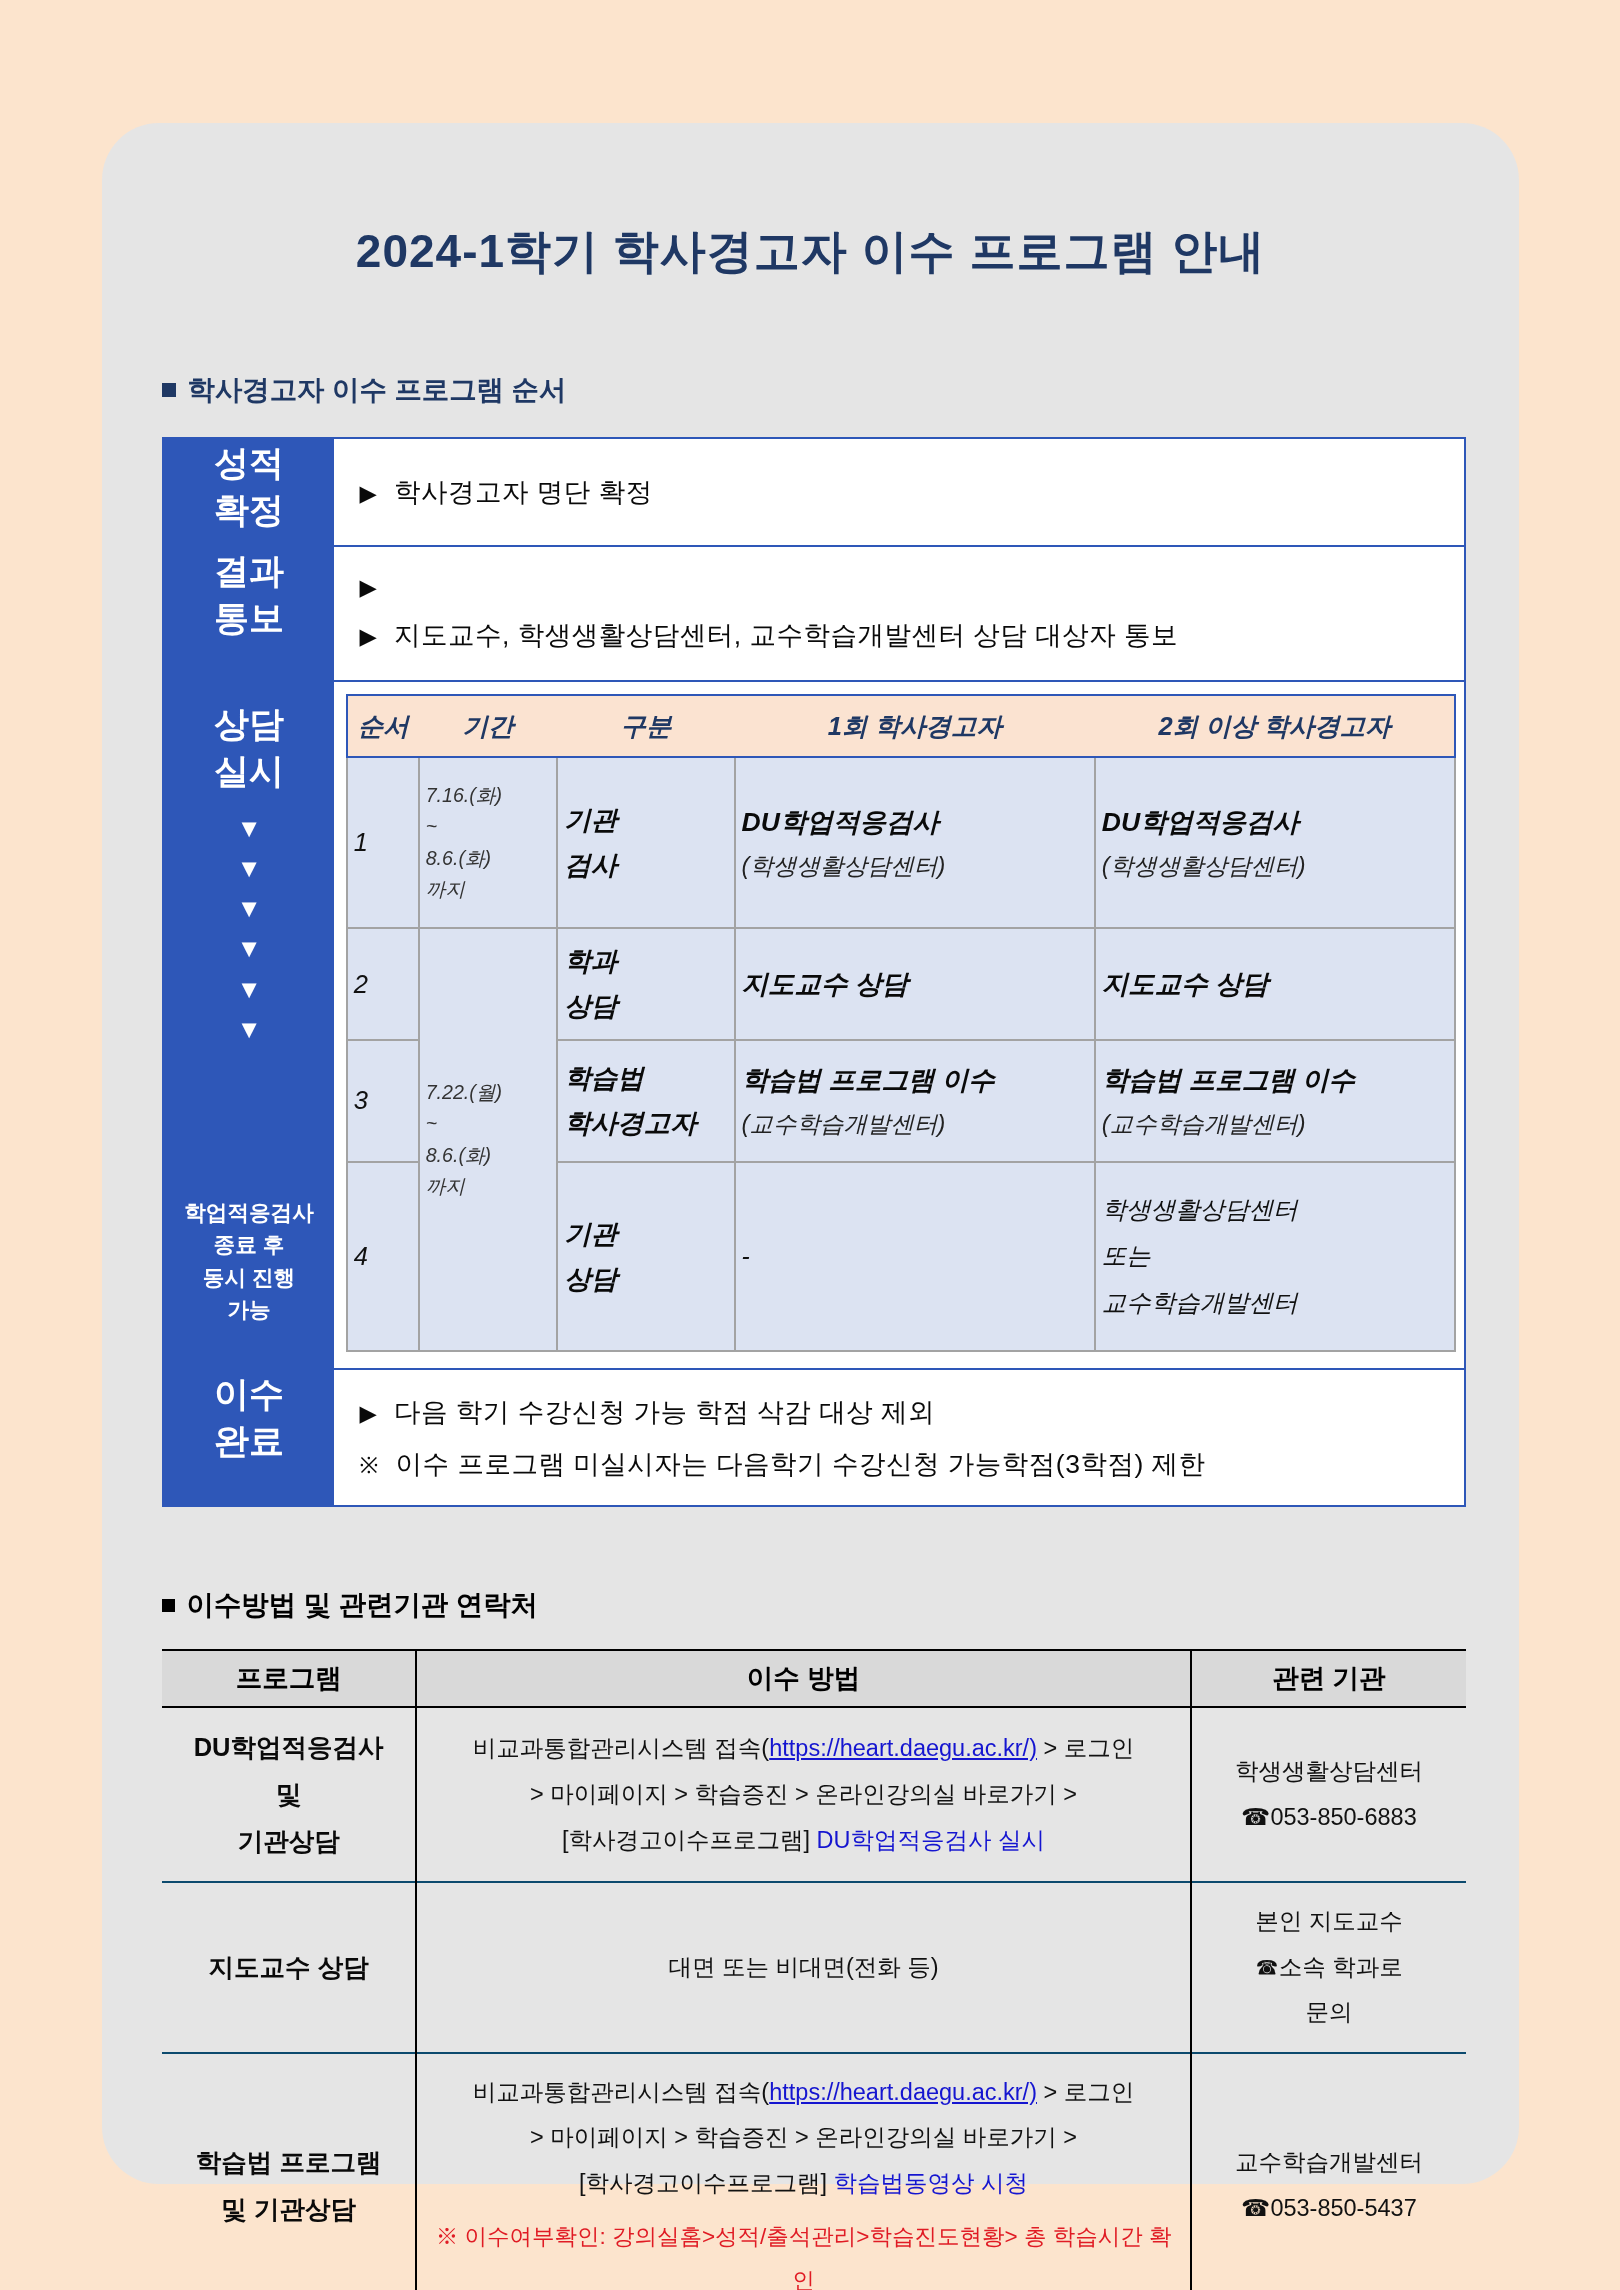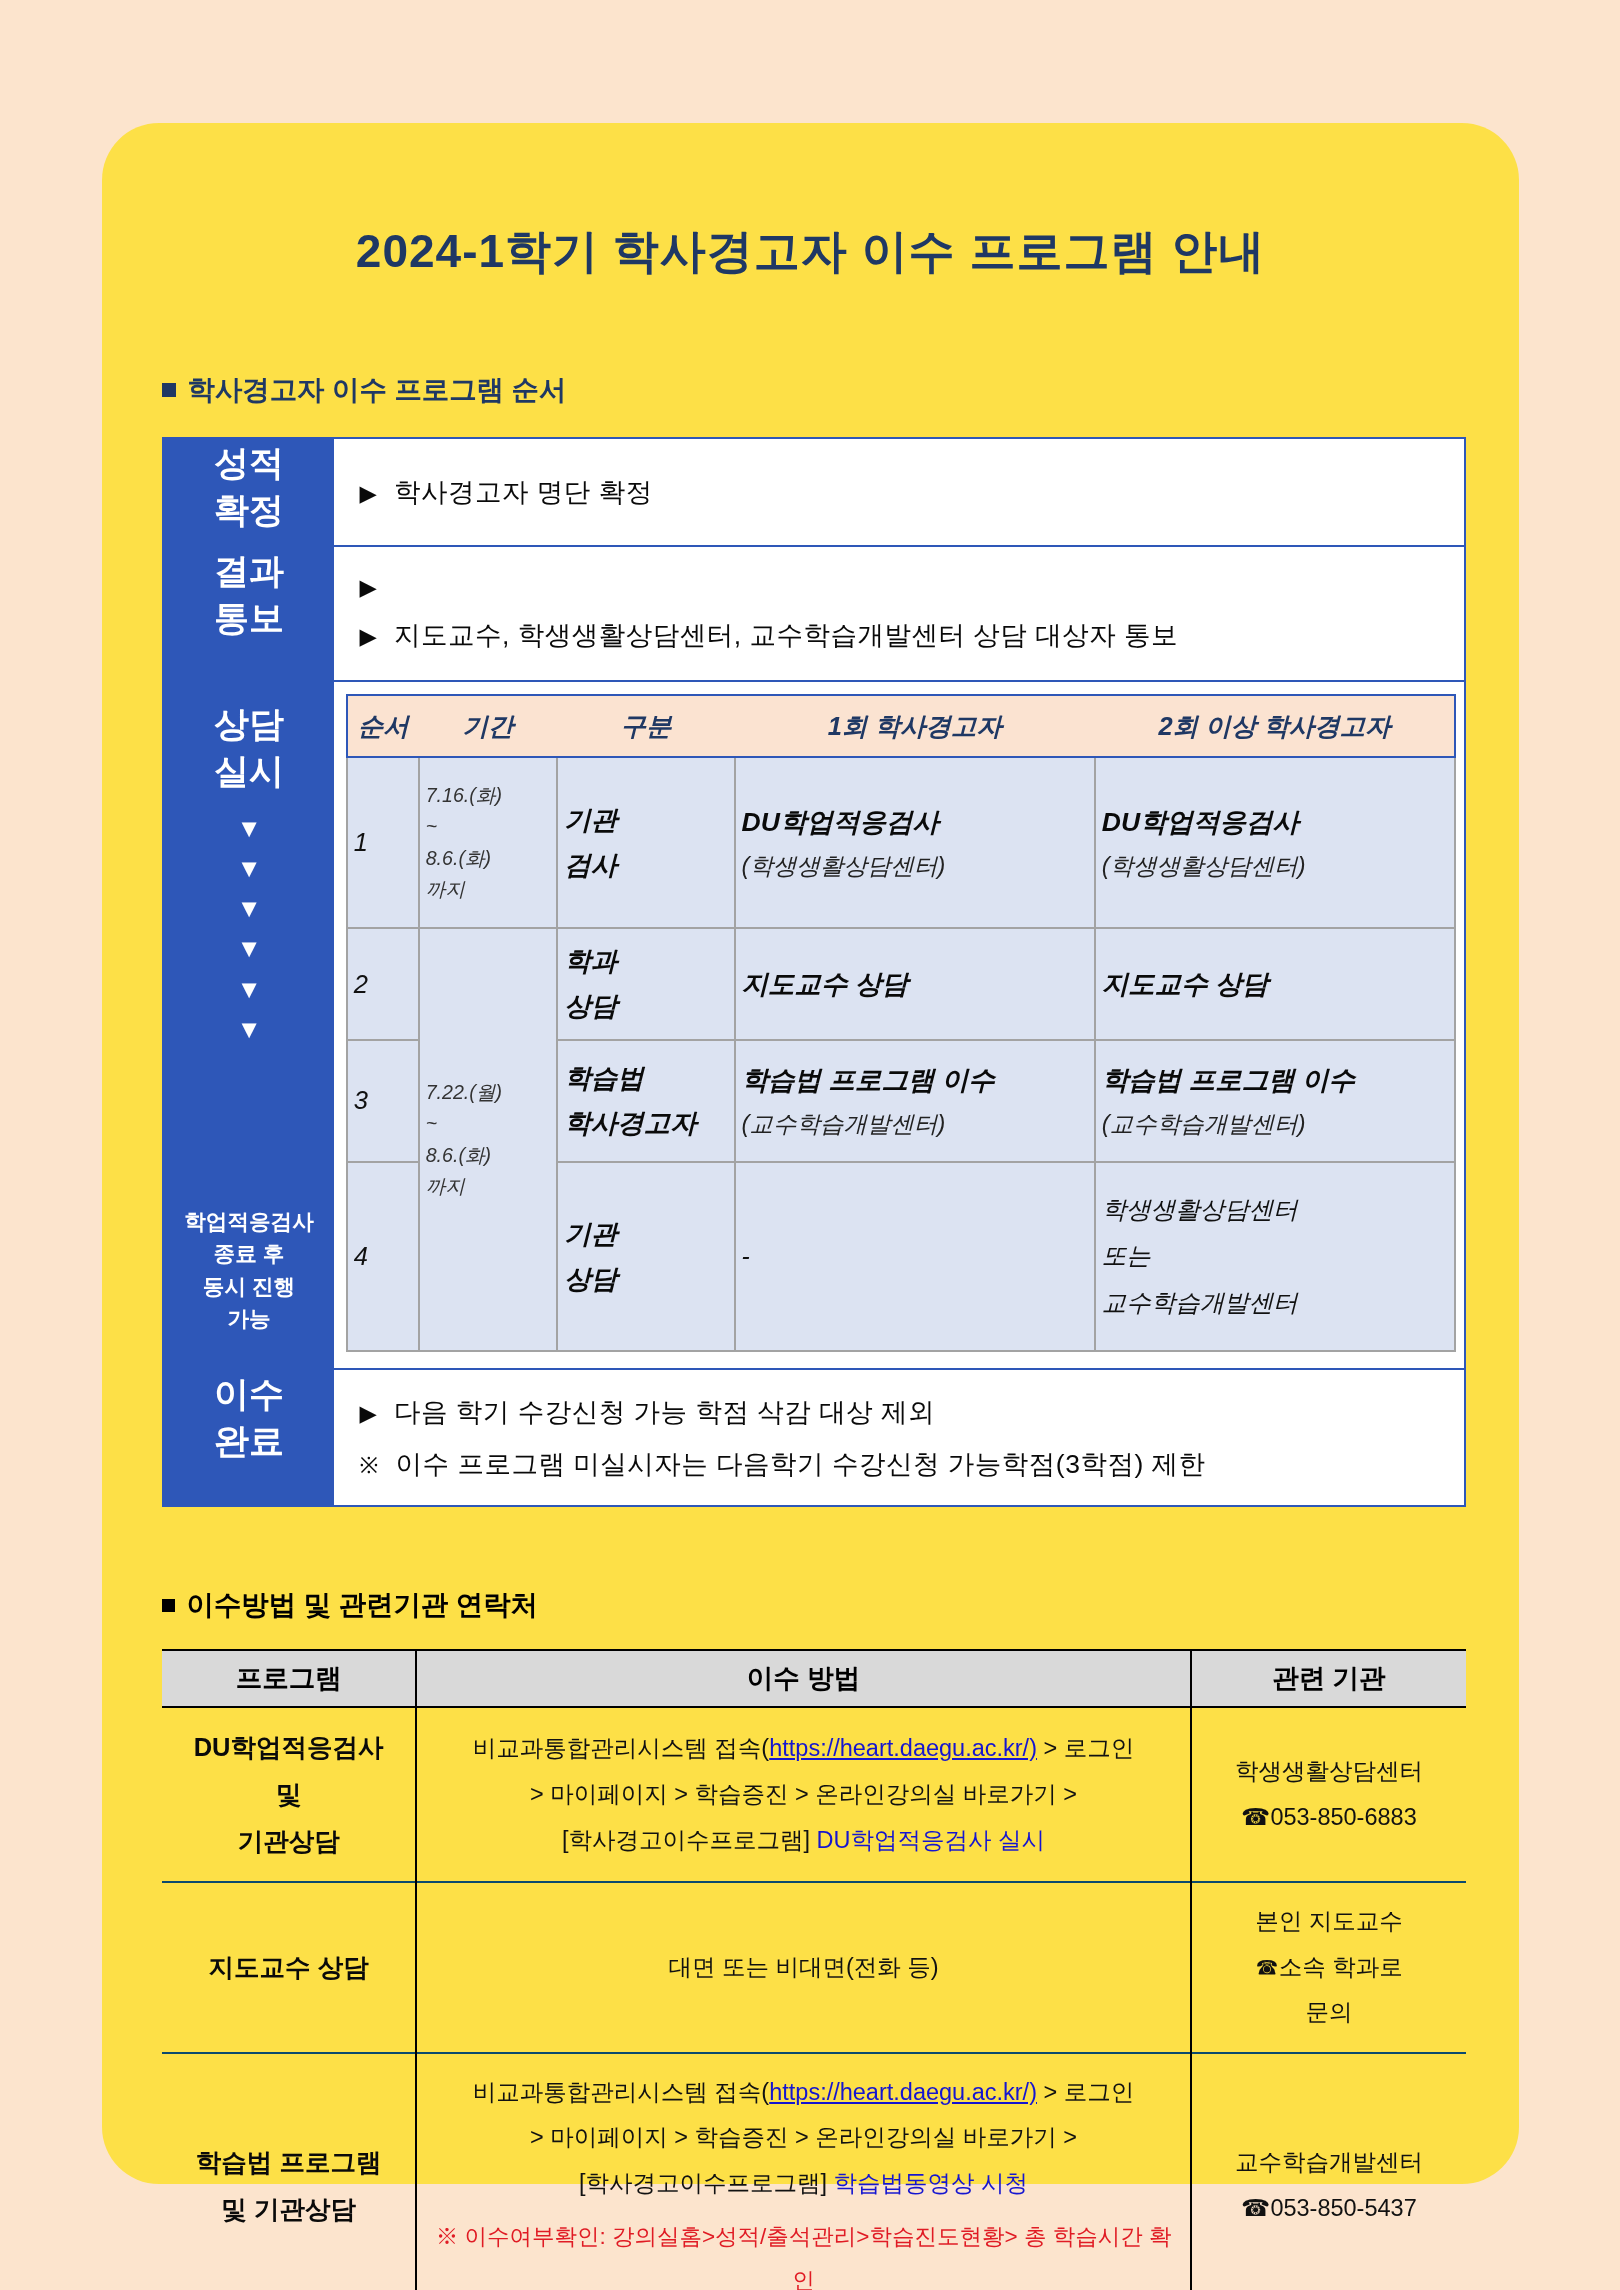--- a/index.html
+++ b/index.html
@@ -14,21 +14,21 @@
     position: relative;
     overflow: hidden;
     color: #111;
   }
   .card {
     position: absolute;
     left: 102px;
     top: 123px;
     width: 1417px;
     height: 2061px;
-    background: #fde047;
+    background: #e5e5e5;
     border-radius: 57px;
     box-sizing: border-box;
   }
   .pre { white-space: pre-line; }
 
   .title {
     margin: 101px 39px 0 39px;
     text-align: center;
     font-size: 46px;
     font-weight: bold;
@@ -83,21 +83,21 @@
   .arrow-stack {
     display: flex;
     flex-direction: column;
     align-items: center;
     gap: 14.7px;
     margin-top: 21.6px;
   }
   .down-arrow { font-size: 25.5px; line-height: 1; color: #ffffff; }
   .flow-note {
     margin-top: auto;
-    margin-bottom: 15px;
+    margin-bottom: 24px;
     font-size: 21.6px;
     font-weight: bold;
     line-height: 1.5;
   }
   .flow-content {
     flex: 1;
     background: #ffffff;
     padding: 15.7px 25.5px;
     display: flex;
     flex-direction: column;

